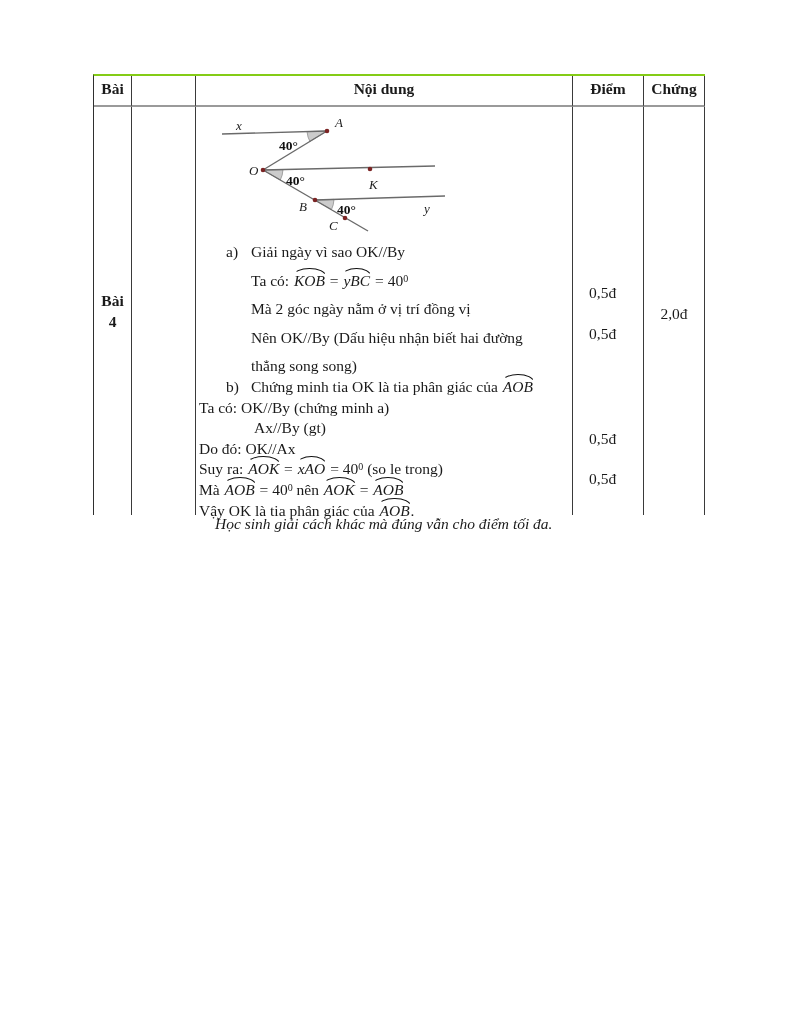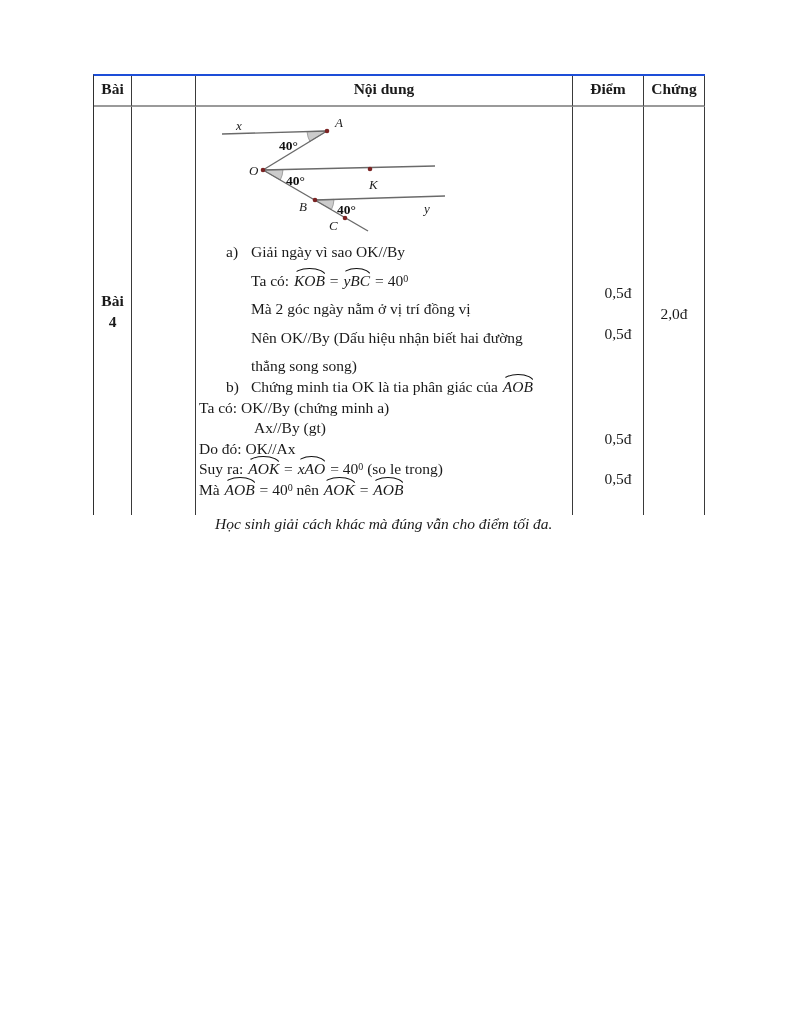--- a/index.html
+++ b/index.html
@@ -6,21 +6,21 @@
   html,body { background:#ffffff; }
   .page {
     position:relative; width:792px; height:1024px; background:#ffffff;
     font-family:"Liberation Serif", serif; color:#1a1a1a; overflow:hidden;
   }
   .doc-table {
     position:absolute; left:93px; top:74px; width:612px;
     display:grid;
     grid-template-columns:38px 64px 377px 71px 61px;
     grid-template-rows:31px 408px;
-    border-top:2px solid #1d4ed8; border-left:1px solid #2f2f2f;
+    border-top:2px solid #84cc16; border-left:1px solid #2f2f2f;
   }
   .cell { border-right:1px solid #3a3a3a; position:relative; }
   .hcell {
     border-bottom:2px solid #9a9a9a;
     font-weight:bold; font-size:15.5px; text-align:center; padding-top:4px;
   }
   .bai-cell {
     display:flex; flex-direction:column; align-items:center; justify-content:center;
     font-weight:bold; font-size:15.5px; line-height:21px;
   }
@@ -33,21 +33,21 @@
   .sol-line.cont { padding-left:55px;margin-top:8px; }
   .sol-line.plain { padding-left:3px; }
   .sol-line.indent2 { padding-left:58px; }
   .hat { font-style:italic; position:relative; display:inline-block; padding:0 1px; }
   .hat::before {
     content:""; position:absolute; left:0; right:0; top:-3px; height:6px;
     border:1.4px solid transparent; border-top:1.4px solid #111;
     border-radius:50% 50% 0 0 / 100% 100% 0 0;
   }
   sup { font-size:10px; line-height:0; vertical-align:4px; }
-  .score { position:absolute; left:10px; width:100%; text-align:center; font-size:15.5px; }
+  .score { position:absolute; left:16px; width:100%; font-size:15.5px; }
   .score-1 { top:177px; } .score-2 { top:218px; }
   .score-3 { top:323px; } .score-4 { top:363px; }
   .total { position:absolute; left:0; top:198px; width:100%; text-align:center; font-size:15.5px; }
   .note {
     position:absolute; left:215px; top:515px; font-style:italic; font-size:15.5px;
   }
   .footer { position:absolute; left:93px; top:577px; font-size:15.5px; line-height:22px; }
   svg text { font-family:"Liberation Serif", serif; }
   .pt-label { font-style:italic; font-size:13px; fill:#1c1c1c; }
   .ang-label { font-weight:bold; font-size:13.5px; fill:#111; }
@@ -122,20 +122,21 @@
           <div class="sol-line cont"><span>thẳng song song)</span></div>
           <div class="sol-line item">
             <span class="marker">b)</span>
             <span>Chứng minh tia OK là tia phân giác của <span class="hat">AOB</span></span>
           </div>
           <div class="sol-line plain"><span>Ta có: OK//By (chứng minh a)</span></div>
           <div class="sol-line indent2"><span>Ax//By (gt)</span></div>
           <div class="sol-line plain"><span>Do đó: OK//Ax</span></div>
           <div class="sol-line plain"><span>Suy ra: <span class="hat">AOK</span> = <span class="hat">xAO</span> = 40<sup>0</sup> (so le trong)</span></div>
           <div class="sol-line plain"><span>Mà <span class="hat">AOB</span> = 40<sup>0</sup> nên <span class="hat">AOK</span> = <span class="hat">AOB</span></span></div>
+          <div class="sol-line plain"><span>Vậy OK là tia phân giác của <span class="hat">AOB</span>.</span></div>
         </div>
     </div>
 
     <div class="cell">
       <div class="score score-1">0,5đ</div>
       <div class="score score-2">0,5đ</div>
       <div class="score score-3">0,5đ</div>
       <div class="score score-4">0,5đ</div>
     </div>
 

